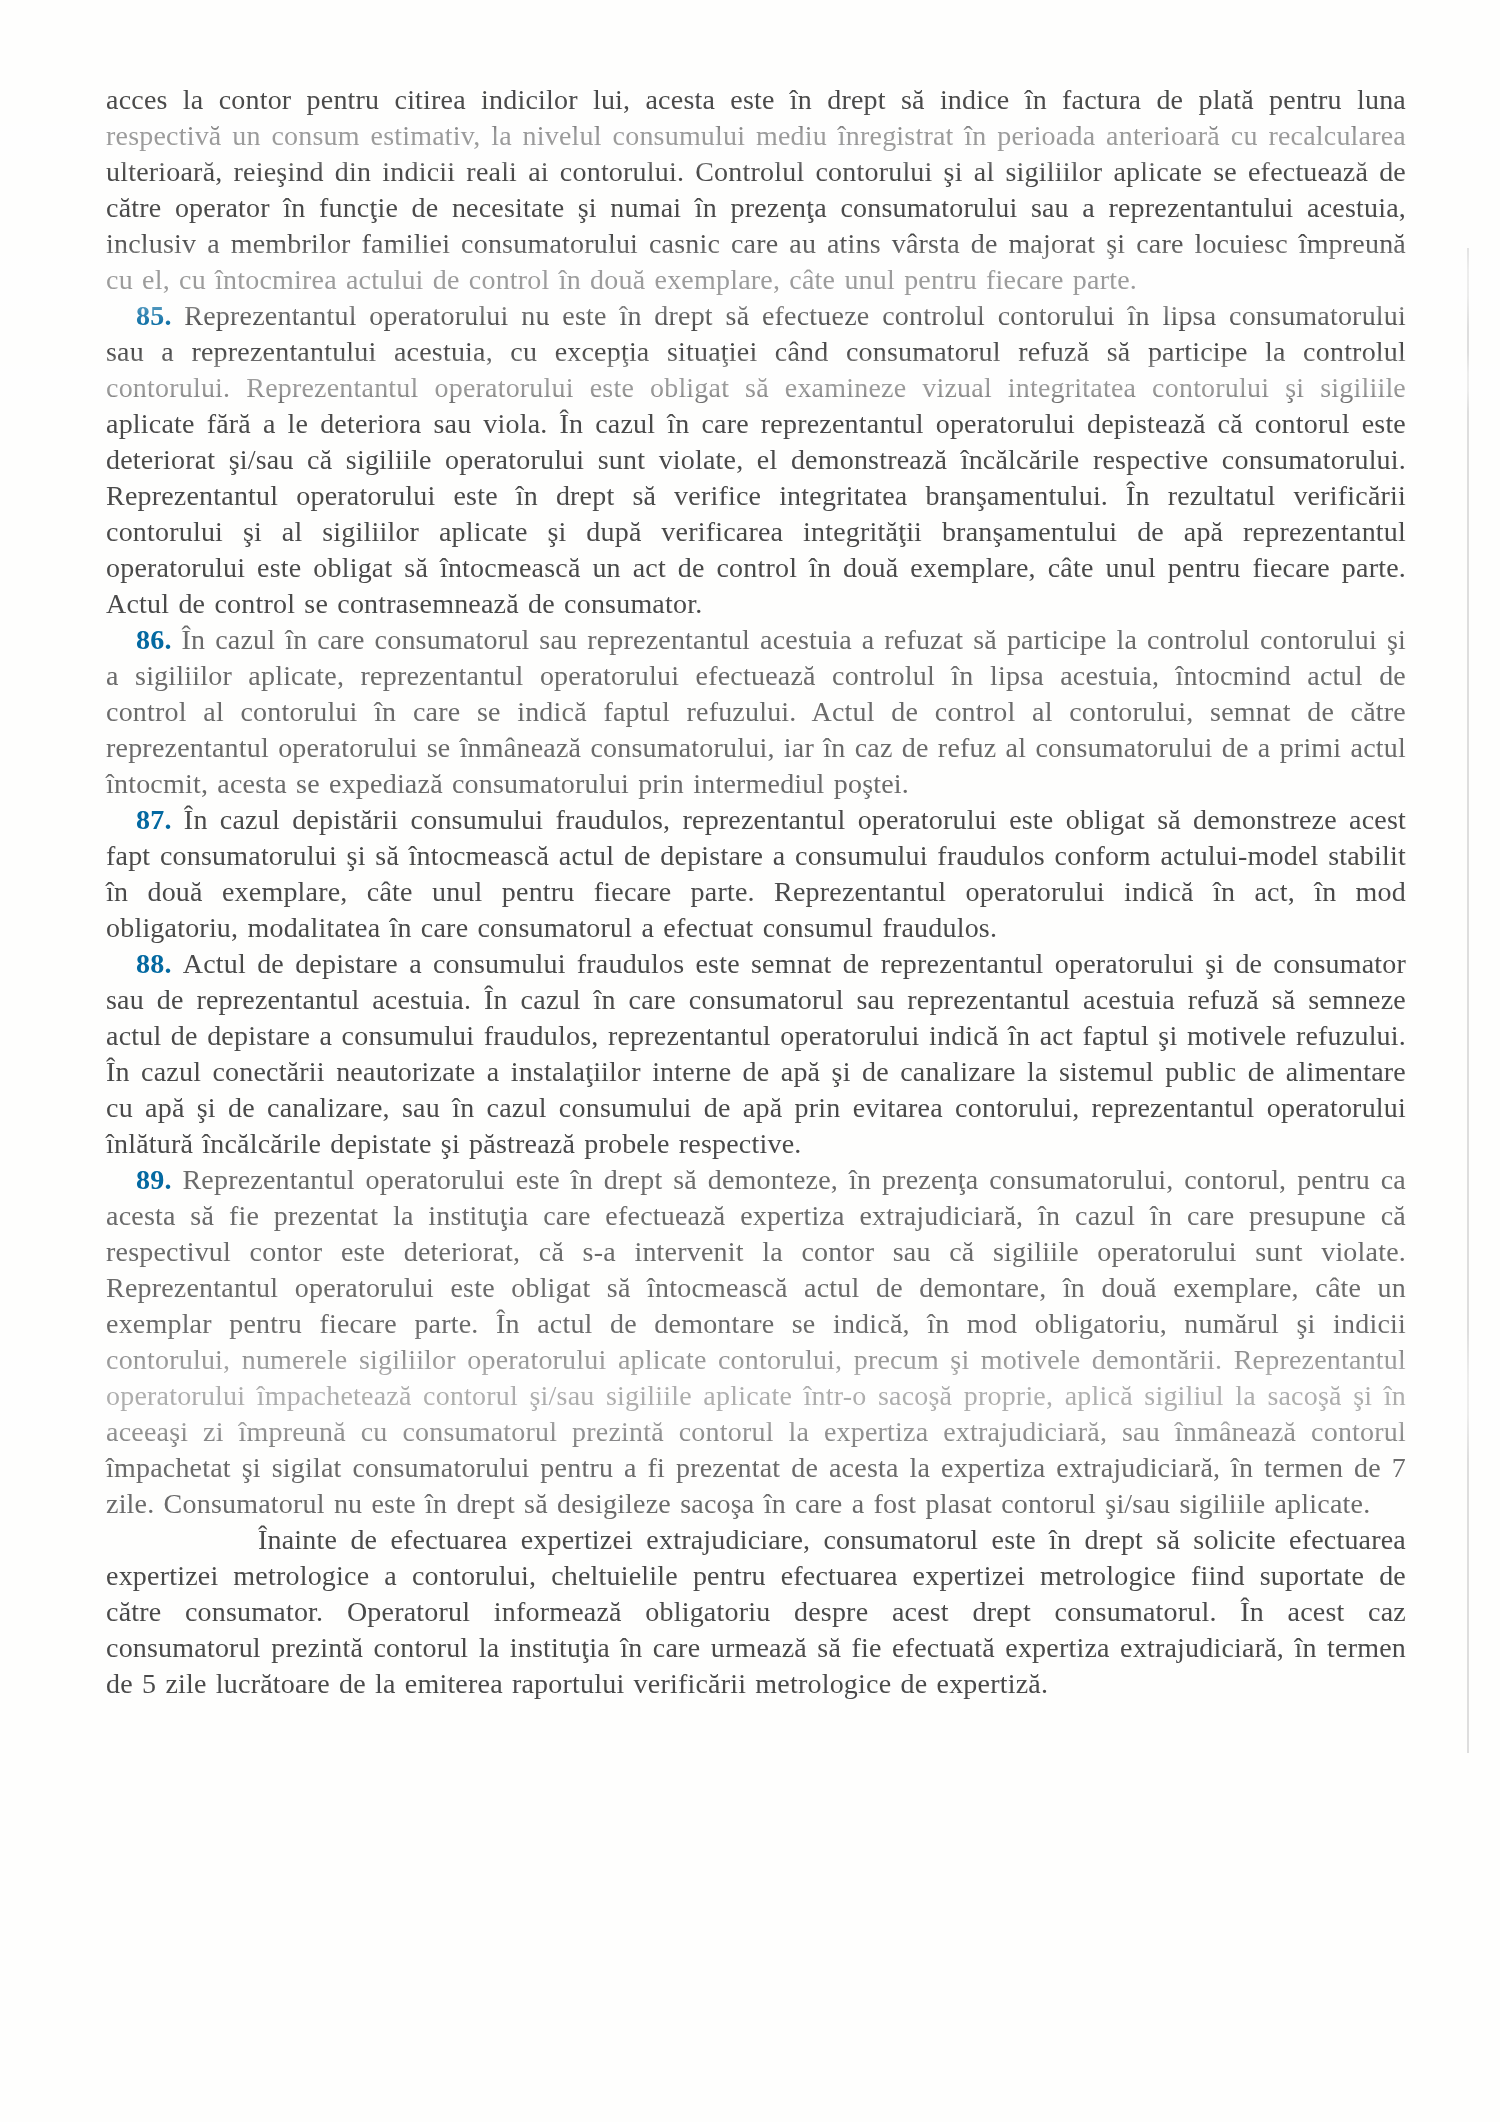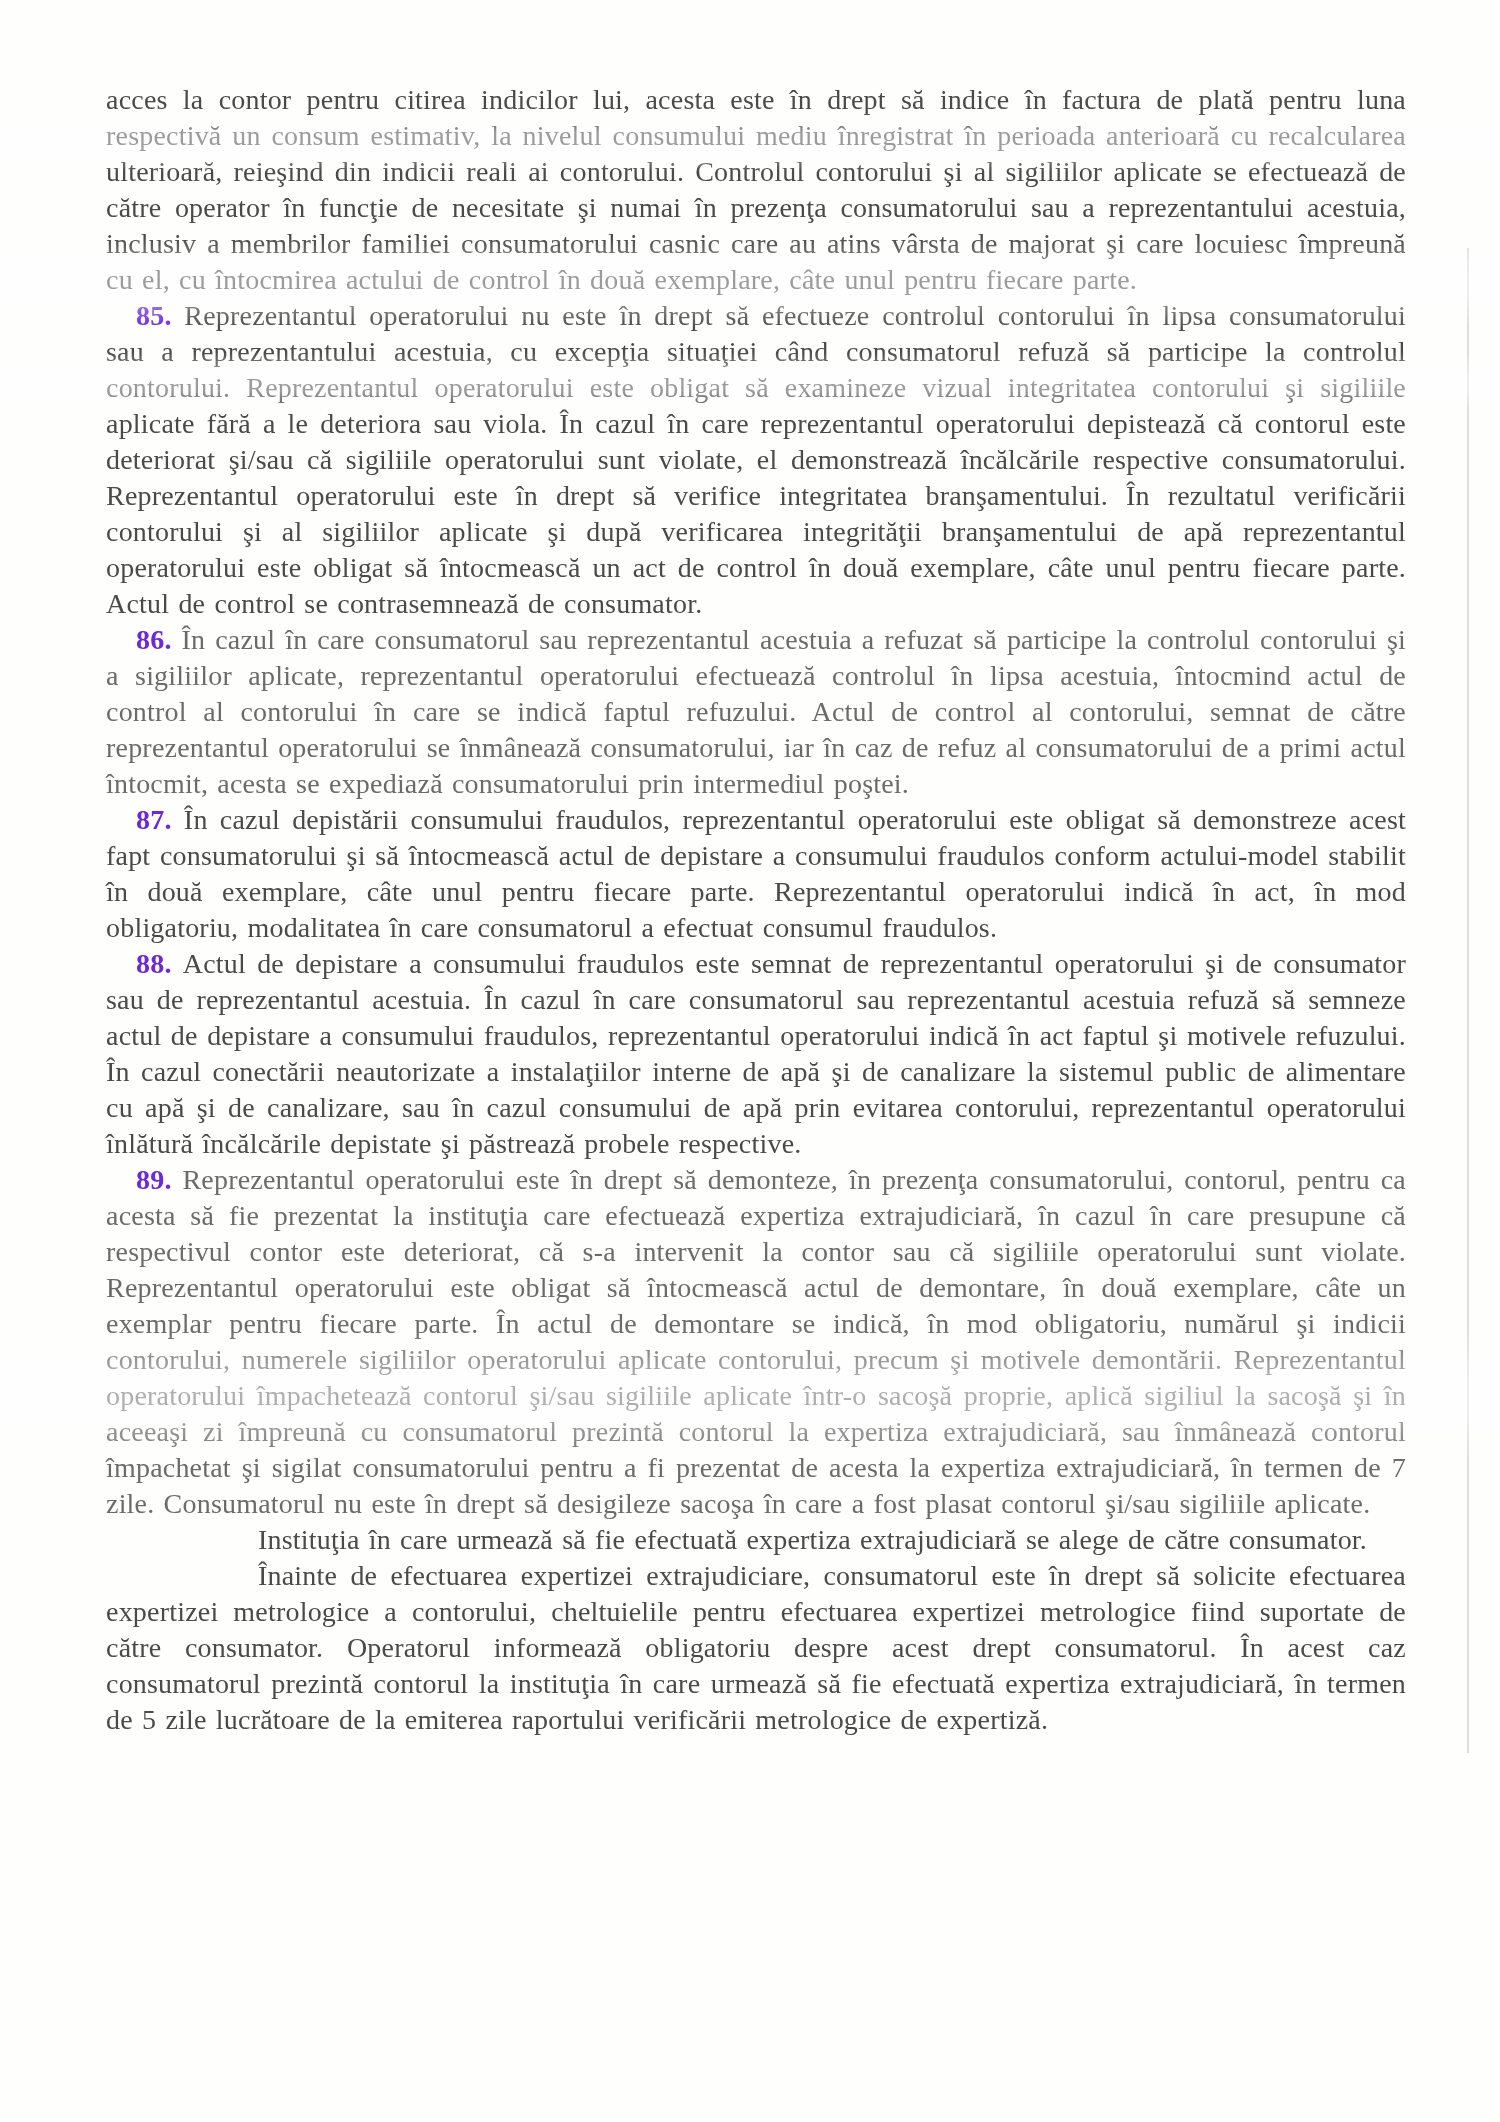--- a/index.html
+++ b/index.html
@@ -25,21 +25,21 @@
     margin: 0;
     font-size: 28px;
     line-height: 36px;
     text-align: justify;
     color: #4a4a4a;
     word-spacing: 2px;
     letter-spacing: 0.2px;
   }
   p.para .num {
     font-weight: bold;
-    color: #6d28d9;
+    color: #0369a1;
   }
   .indent-none  { text-indent: 0; }
   .indent-small { text-indent: 30px; }
   .indent-large { text-indent: 152px; }
 
   
   p.para:nth-of-type(3),
   p.para:nth-of-type(6) { color: #6b6b6b; }
 
   
@@ -71,21 +71,20 @@
 <body>
 
 <div class="page">
   <div class="textblock" id="textblock">
       <p class="para indent-none"><span>acces la contor pentru citirea indicilor lui, acesta este în drept să indice în factura de plată pentru luna respectivă un consum estimativ, la nivelul consumului mediu înregistrat în perioada anterioară cu recalcularea ulterioară, reieşind din indicii reali ai contorului. Controlul contorului şi al sigiliilor aplicate se efectuează de către operator în funcţie de necesitate şi numai în prezenţa consumatorului sau a reprezentantului acestuia, inclusiv a membrilor familiei consumatorului casnic care au atins vârsta de majorat şi care locuiesc împreună cu el, cu întocmirea actului de control în două exemplare, câte unul pentru fiecare parte.</span></p>
       <p class="para indent-small"><b class="num">85.</b>&nbsp;<span>Reprezentantul operatorului nu este în drept să efectueze controlul contorului în lipsa consumatorului sau a reprezentantului acestuia, cu excepţia situaţiei când consumatorul refuză să participe la controlul contorului. Reprezentantul operatorului este obligat să examineze vizual integritatea contorului şi sigiliile aplicate fără a le deteriora sau viola. În cazul în care reprezentantul operatorului depistează că contorul este deteriorat şi/sau că sigiliile operatorului sunt violate, el demonstrează încălcările respective consumatorului. Reprezentantul operatorului este în drept să verifice integritatea branşamentului. În rezultatul verificării contorului şi al sigiliilor aplicate şi după verificarea integrităţii branşamentului de apă reprezentantul operatorului este obligat să întocmească un act de control în două exemplare, câte unul pentru fiecare parte. Actul de control se contrasemnează de consumator.</span></p>
       <p class="para indent-small"><b class="num">86.</b>&nbsp;<span>În cazul în care consumatorul sau reprezentantul acestuia a refuzat să participe la controlul contorului şi a sigiliilor aplicate, reprezentantul operatorului efectuează controlul în lipsa acestuia, întocmind actul de control al contorului în care se indică faptul refuzului. Actul de control al contorului, semnat de către reprezentantul operatorului se înmânează consumatorului, iar în caz de refuz al consumatorului de a primi actul întocmit, acesta se expediază consumatorului prin intermediul poştei.</span></p>
       <p class="para indent-small"><b class="num">87.</b>&nbsp;<span>În cazul depistării consumului fraudulos, reprezentantul operatorului este obligat să demonstreze acest fapt consumatorului şi să întocmească actul de depistare a consumului fraudulos conform actului-model stabilit în două exemplare, câte unul pentru fiecare parte. Reprezentantul operatorului indică în act, în mod obligatoriu, modalitatea în care consumatorul a efectuat consumul fraudulos.</span></p>
       <p class="para indent-small"><b class="num">88.</b>&nbsp;<span>Actul de depistare a consumului fraudulos este semnat de reprezentantul operatorului şi de consumator sau de reprezentantul acestuia. În cazul în care consumatorul sau reprezentantul acestuia refuză să semneze actul de depistare a consumului fraudulos, reprezentantul operatorului indică în act faptul şi motivele refuzului. În cazul conectării neautorizate a instalaţiilor interne de apă şi de canalizare la sistemul public de alimentare cu apă şi de canalizare, sau în cazul consumului de apă prin evitarea contorului, reprezentantul operatorului înlătură încălcările depistate şi păstrează probele respective.</span></p>
       <p class="para indent-small"><b class="num">89.</b>&nbsp;<span>Reprezentantul operatorului este în drept să demonteze, în prezenţa consumatorului, contorul, pentru ca acesta să fie prezentat la instituţia care efectuează expertiza extrajudiciară, în cazul în care presupune că respectivul contor este deteriorat, că s-a intervenit la contor sau că sigiliile operatorului sunt violate. Reprezentantul operatorului este obligat să întocmească actul de demontare, în două exemplare, câte un exemplar pentru fiecare parte. În actul de demontare se indică, în mod obligatoriu, numărul şi indicii contorului, numerele sigiliilor operatorului aplicate contorului, precum şi motivele demontării. Reprezentantul operatorului împachetează contorul şi/sau sigiliile aplicate într-o sacoşă proprie, aplică sigiliul la sacoşă şi în aceeaşi zi împreună cu consumatorul prezintă contorul la expertiza extrajudiciară, sau înmânează contorul împachetat şi sigilat consumatorului pentru a fi prezentat de acesta la expertiza extrajudiciară, în termen de 7 zile. Consumatorul nu este în drept să desigileze sacoşa în care a fost plasat contorul şi/sau sigiliile aplicate.</span></p>
-      <p class="para indent-large"><span>Instituţia în care urmează să fie efectuată expertiza extrajudiciară se alege de către consumator.</span></p>
       <p class="para indent-large"><span>Înainte de efectuarea expertizei extrajudiciare, consumatorul este în drept să solicite efectuarea expertizei metrologice a contorului, cheltuielile pentru efectuarea expertizei metrologice fiind suportate de către consumator. Operatorul informează obligatoriu despre acest drept consumatorul. În acest caz consumatorul prezintă contorul la instituţia în care urmează să fie efectuată expertiza extrajudiciară, în termen de 5 zile lucrătoare de la emiterea raportului verificării metrologice de expertiză.</span></p>
     </div>
   <div class="scan-vline"></div>
   <div class="fade-band fade-1"></div>
   <div class="fade-band fade-2"></div>
   <div class="fade-band fade-3"></div>
   <div class="fade-band fade-4"></div>
 </div>
 
 </body></html>

